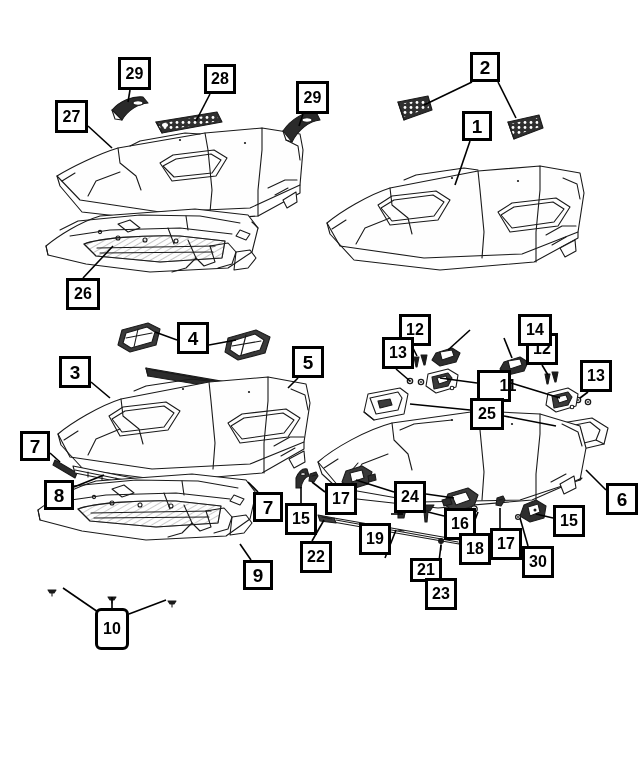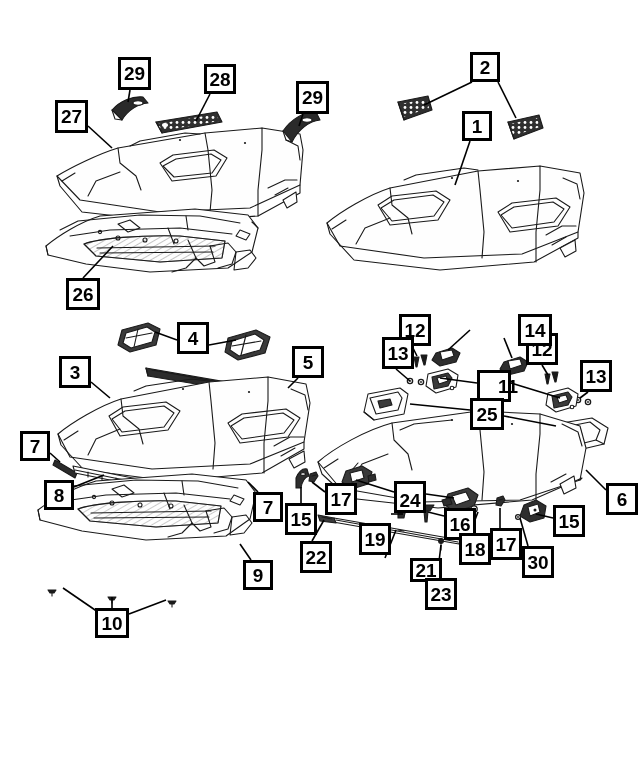--- a/index.html
+++ b/index.html
@@ -7,21 +7,21 @@
   body{width:640px;height:777px;overflow:hidden;
        font-family:"Liberation Sans",sans-serif;}
   #stage{position:relative;width:640px;height:777px;background:#fff;}
   #art{position:absolute;left:0;top:0;width:640px;height:777px;}
   
   .callout{position:absolute;border:3px solid #000;background:#fff;
            display:flex;align-items:center;justify-content:center;
            font-family:"Liberation Sans",sans-serif;
            font-weight:bold;color:#000;line-height:1;
            box-sizing:border-box;}
-  .callout.c2{font-size:19px;width:34px;height:32px;}
+  .callout.c2{font-size:16px;width:34px;height:32px;}
   .callout.c1{font-size:19px;width:28px;height:28px;}
 </style>
 </head>
 <body>
 
 <div id="stage">
 
   <svg id="art" viewBox="0 0 640 777" xmlns="http://www.w3.org/2000/svg">
     <defs>
       <pattern id="hatch" width="5" height="5" patternUnits="userSpaceOnUse" patternTransform="rotate(60)">
@@ -440,21 +440,21 @@
       </div>
       <div class="callout c1" style="left: 253px; top: 492px; width: 30px; height: 30px;">
         <span>7</span>
       </div>
       <div class="callout c1" style="left: 44px; top: 480px; width: 30px; height: 30px;">
         <span>8</span>
       </div>
       <div class="callout c1" style="left: 243px; top: 560px; width: 30px; height: 30px;">
         <span>9</span>
       </div>
-      <div class="callout c2" style="left: 95px; top: 608px; width: 34px; height: 30px;">
+      <div class="callout c2" style="left: 95px; top: 608px; width: 34px; height: 42px; border-radius: 6px;">
         <span>10</span>
       </div>
       <div class="callout c2" style="left: 477px; top: 370px; width: 34px; height: 32px; padding-left: 28px;">
         <span>11</span>
       </div>
       <div class="callout c2" style="left: 399px; top: 314px; width: 32px; height: 32px;">
         <span>12</span>
       </div>
       <div class="callout c2" style="left: 526px; top: 333px; width: 32px; height: 32px;">
         <span>12</span>
@@ -494,21 +494,21 @@
       </div>
       <div class="callout c2" style="left: 374px; top: 558px; width: 32px; height: 24px; margin-left: 36px;">
         <span>21</span>
       </div>
       <div class="callout c2" style="left: 300px; top: 541px; width: 32px; height: 32px;">
         <span>22</span>
       </div>
       <div class="callout c2" style="left: 425px; top: 578px; width: 32px; height: 32px;">
         <span>23</span>
       </div>
-      <div class="callout c2" style="left: 394px; top: 481px; width: 32px; height: 32px; align-items: flex-end;">
+      <div class="callout c2" style="left: 394px; top: 481px; width: 32px; height: 32px;">
         <span>24</span>
       </div>
       <div class="callout c2" style="left: 470px; top: 398px; width: 34px; height: 32px;">
         <span>25</span>
       </div>
       <div class="callout c2" style="left: 66px; top: 278px; width: 34px; height: 32px;">
         <span>26</span>
       </div>
       <div class="callout c2" style="left: 55px; top: 100px; width: 33px; height: 33px;">
         <span>27</span>

